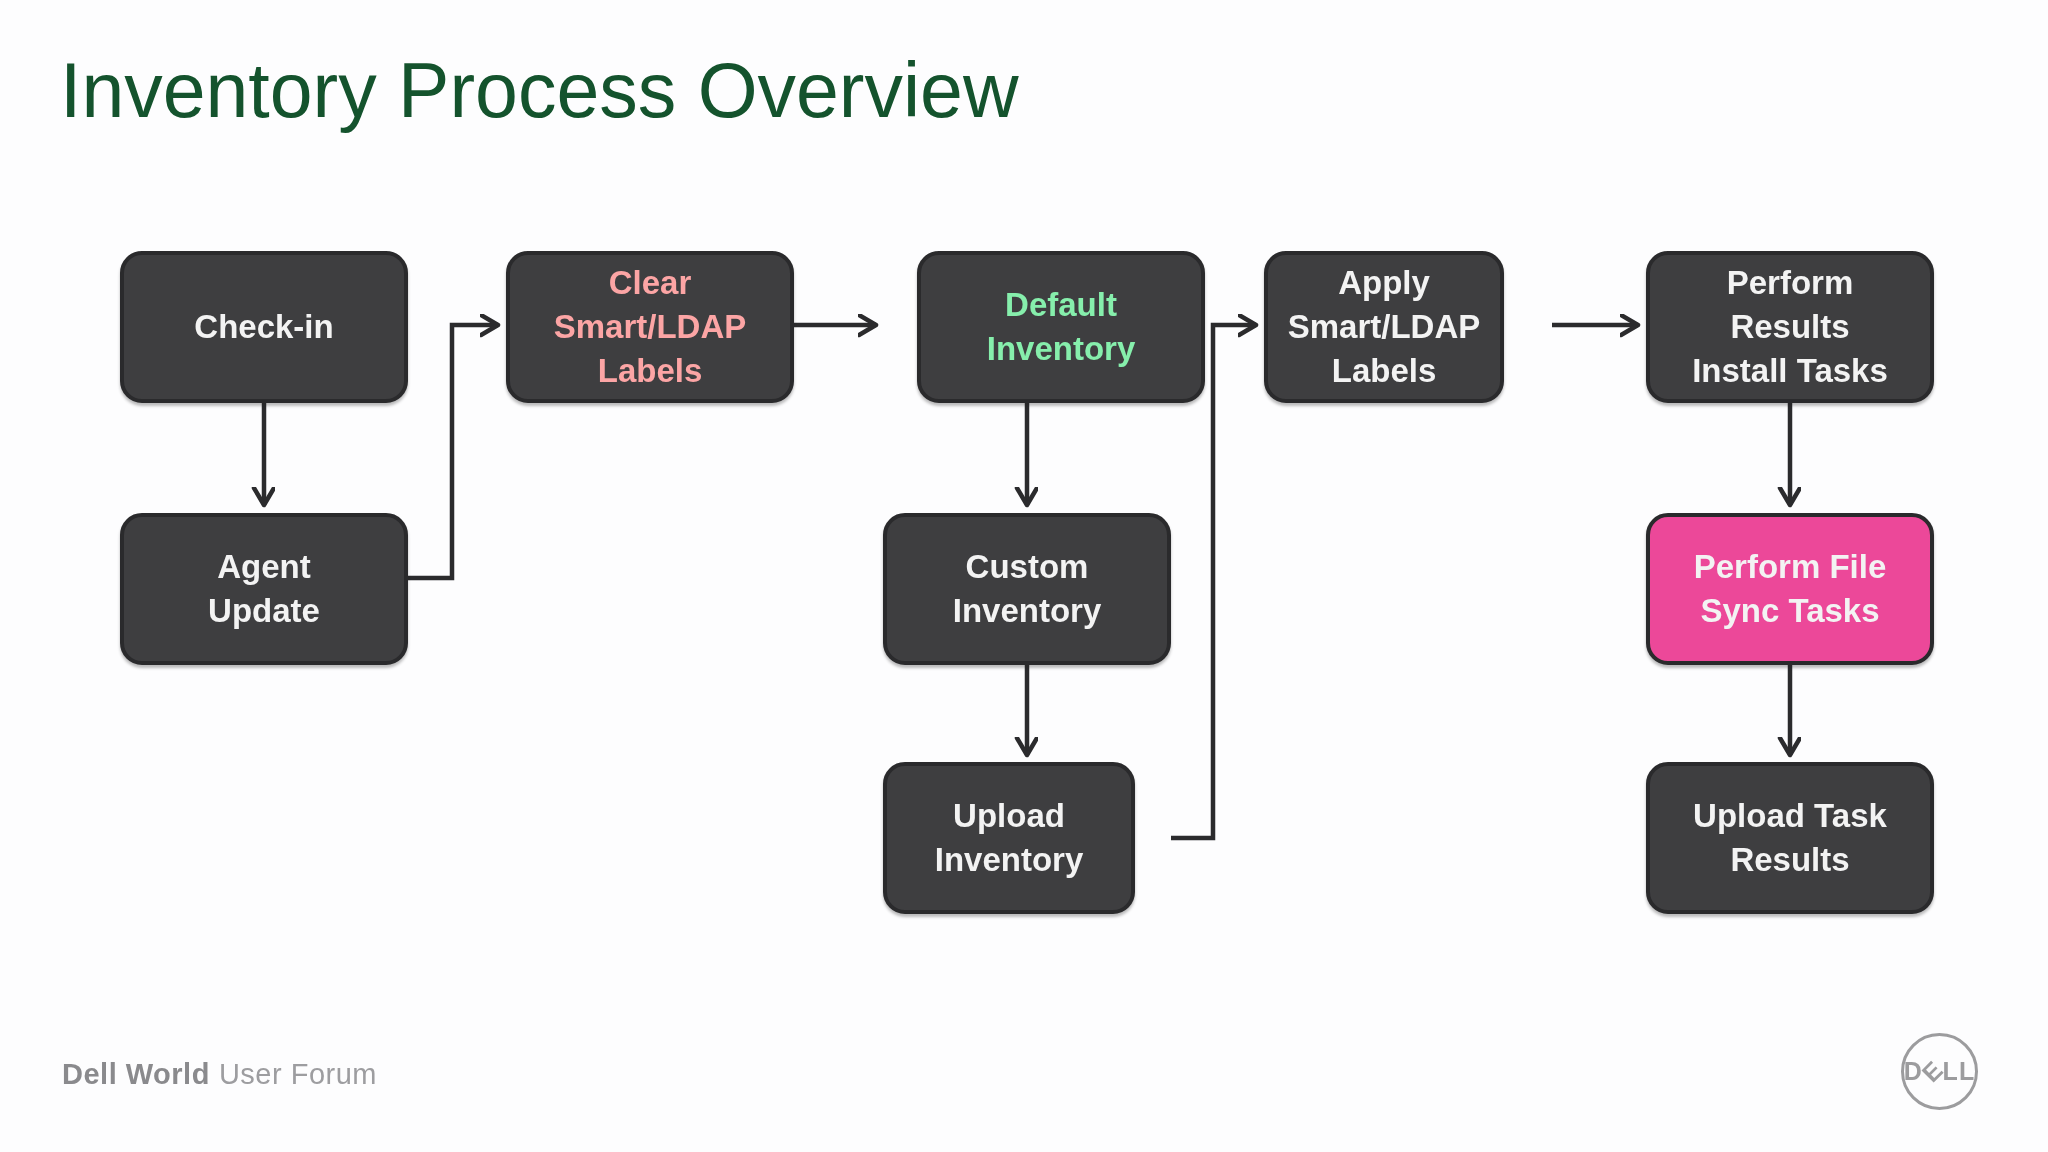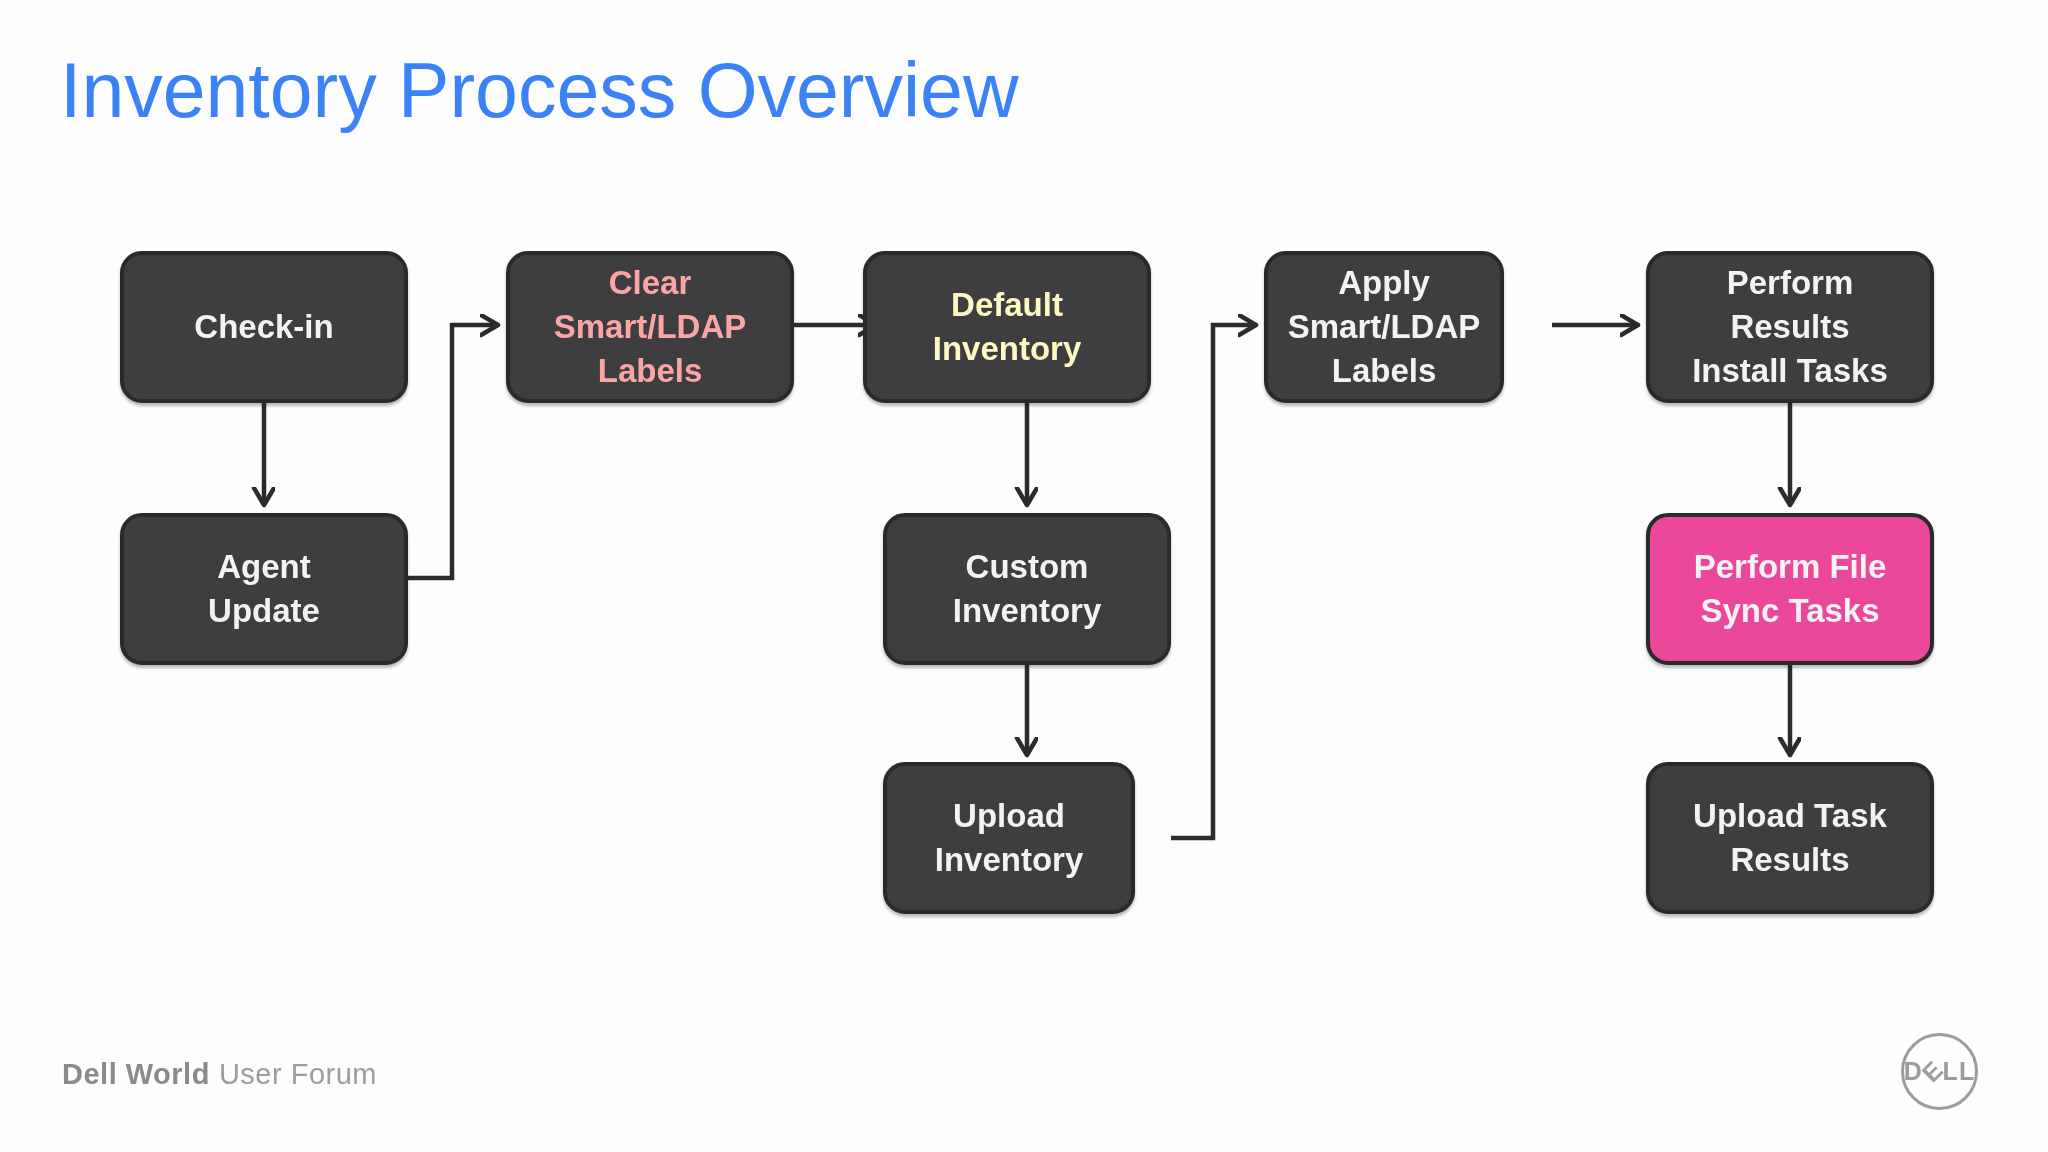--- a/index.html
+++ b/index.html
@@ -10,21 +10,21 @@
     overflow:hidden;
     font-family:"Liberation Sans", sans-serif;
   }
   .title{
     position:absolute;
     left:60px;top:46px;
     margin:0;
     font-size:77px;
     font-weight:400;
     letter-spacing:0px;
-    color:#3b82f6;
+    color:#14532d;
     white-space:nowrap;
   }
   #edges-svg{position:absolute;left:0;top:0;width:2048px;height:1152px;}
   .node{
     position:absolute;
     box-sizing:border-box;
     background:#3E3E40;
     border:4px solid #2A2A2C;
     border-radius:22px;
     box-shadow:0 3px 3px rgba(35,35,38,0.30);
@@ -94,21 +94,21 @@
 
   <div id="nodes-layer">
       <div class="node" style="left: 120px; top: 251px; width: 288px; height: 152px; background: rgb(62, 62, 64); border-color: rgb(42, 42, 44); color: rgb(243, 243, 243);">
         <span>Check-in</span>
       </div>
       <div class="node" style="left: 506px; top: 251px; width: 288px; height: 152px; background: rgb(62, 62, 64); border-color: rgb(42, 42, 44); color: #fca5a5;">
         <span>Clear</span>
         <span>Smart/LDAP</span>
         <span>Labels</span>
       </div>
-      <div class="node" style="left: 863px; top: 251px; width: 288px; height: 152px; background: rgb(62, 62, 64); border-color: rgb(42, 42, 44); color: #fef9c3; align-items: center;">
+      <div class="node" style="left: 917px; top: 251px; width: 288px; height: 152px; background: rgb(62, 62, 64); border-color: rgb(42, 42, 44); color: #86efac; align-items: center;">
         <span>Default</span>
         <span>Inventory</span>
       </div>
       <div class="node" style="left: 1264px; top: 251px; width: 240px; height: 152px; background: rgb(62, 62, 64); border-color: rgb(42, 42, 44); color: rgb(243, 243, 243);">
         <span>Apply</span>
         <span>Smart/LDAP</span>
         <span>Labels</span>
       </div>
       <div class="node" style="left: 1646px; top: 251px; width: 288px; height: 152px; background: rgb(62, 62, 64); border-color: rgb(42, 42, 44); color: rgb(243, 243, 243);">
         <span>Perform</span>

